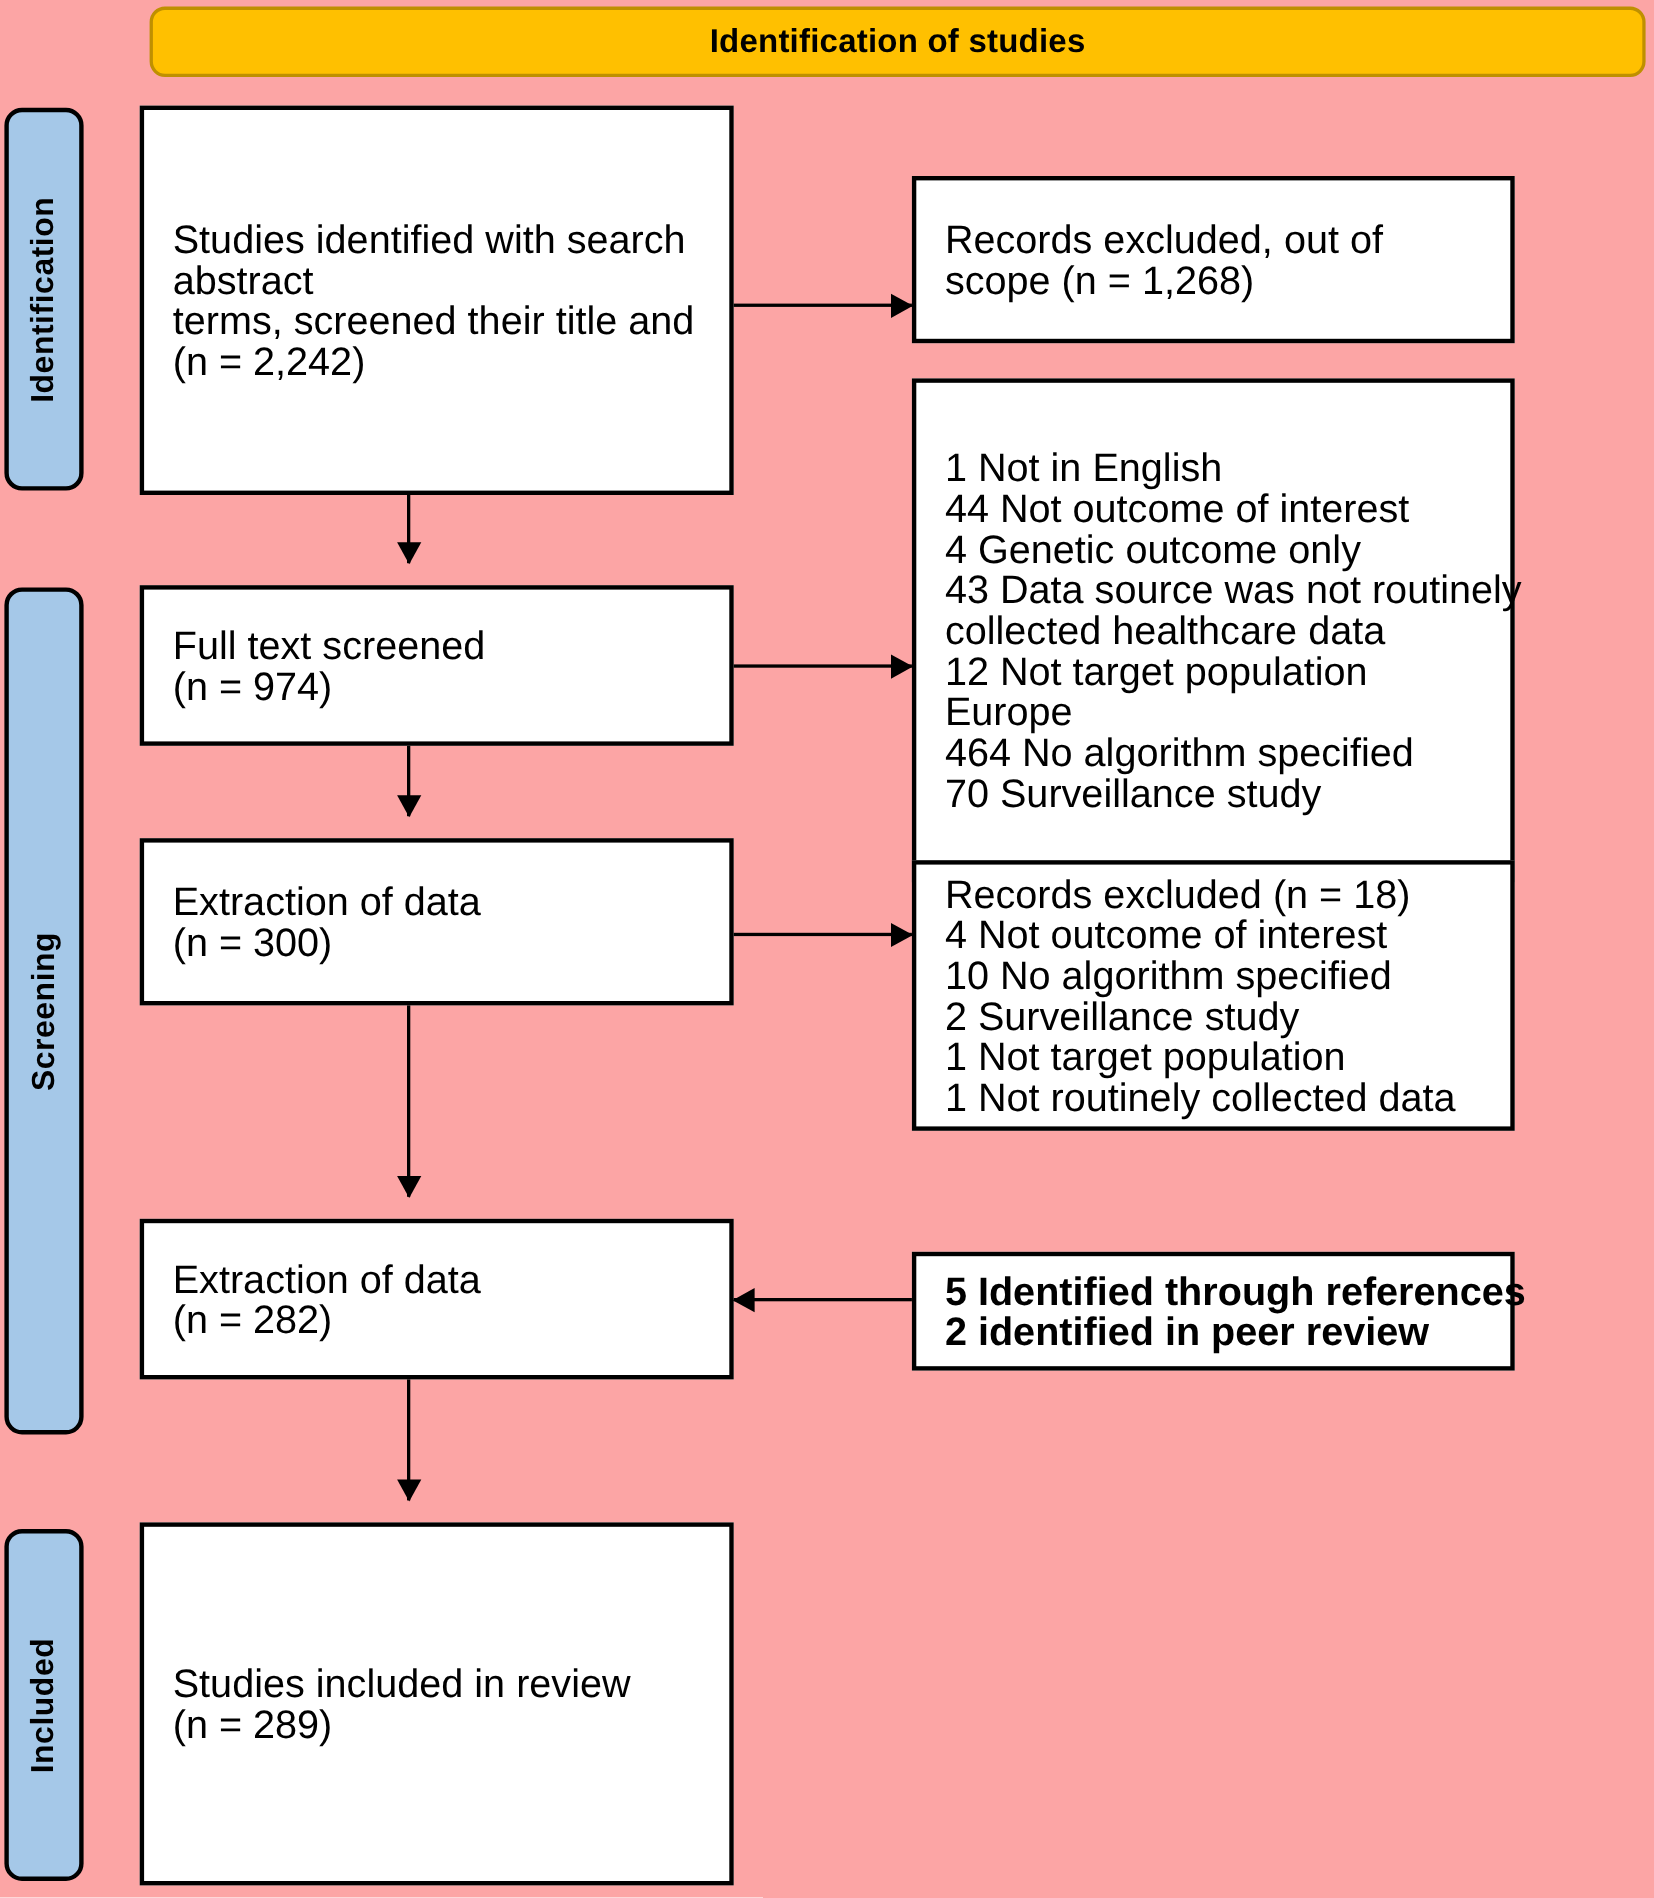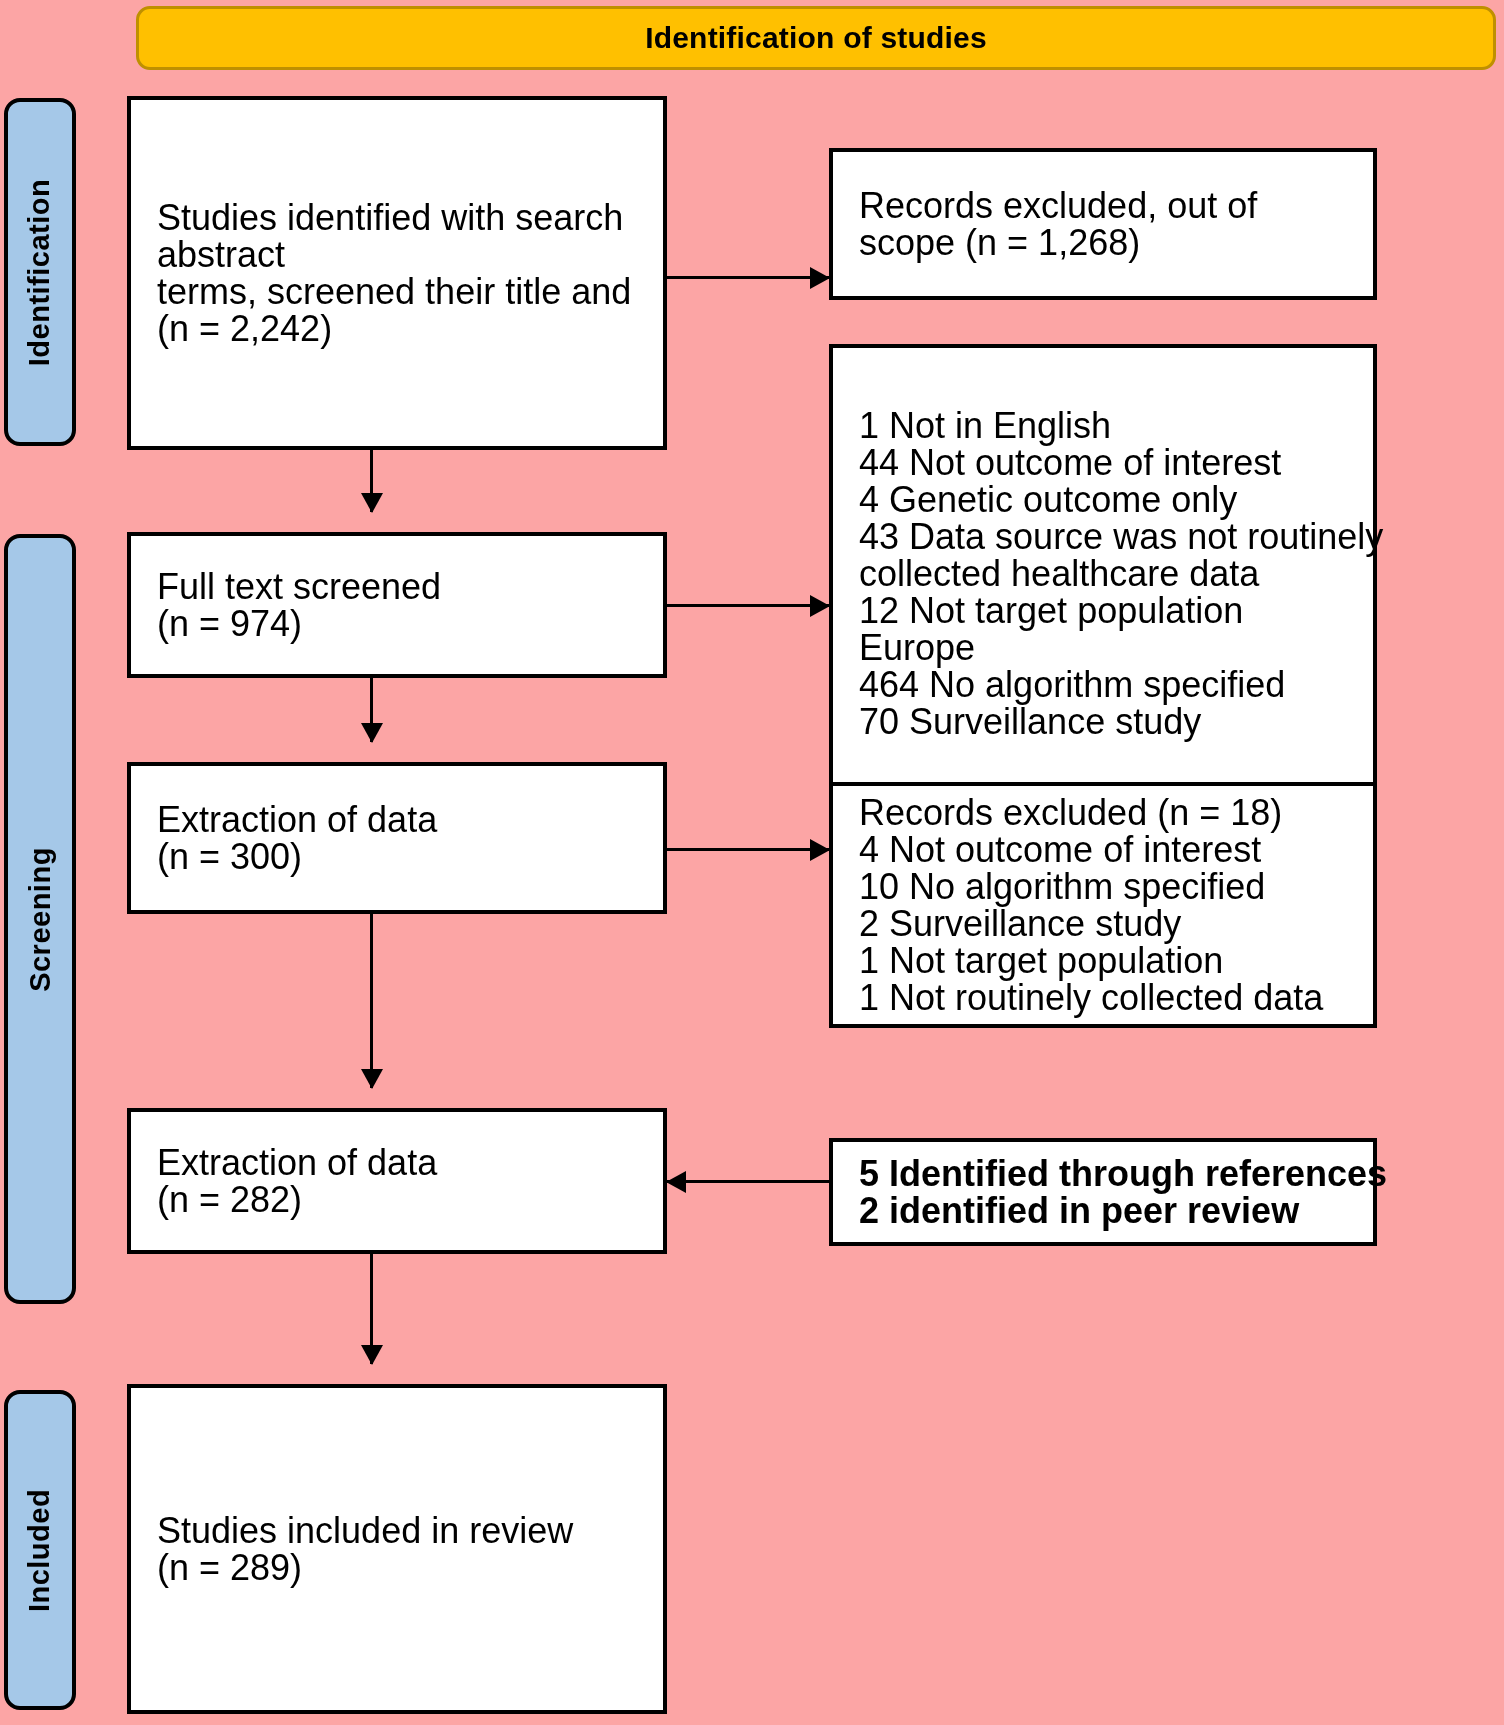--- a/index.html
+++ b/index.html
@@ -84,21 +84,21 @@
   }
 
   
   #box-identified   { left: 127px; top: 96px;   width: 540px; height: 354px; }
   #box-fulltext     { left: 127px; top: 532px;  width: 540px; height: 146px; }
   #box-extract300   { left: 127px; top: 762px;  width: 540px; height: 152px; }
   #box-extract282   { left: 127px; top: 1108px; width: 540px; height: 146px; }
   #box-included     { left: 127px; top: 1384px; width: 540px; height: 330px; }
 
   
-  #box-excl-scope   { left: 829px; top: 148px;  width: 548px; height: 152px; }
+  #box-excl-scope   { left: 829px; top: 160px;  width: 548px; height: 152px; }
   #box-excl-674     { left: 829px; top: 344px;  width: 548px; height: 458px; }
   #box-excl-18      { left: 829px; top: 782px;  width: 548px; height: 246px; }
   #box-refs         { left: 829px; top: 1138px; width: 548px; height: 108px; font-weight: bold; }
 
   
   .arrow-v {
     position: absolute;
     width: 3px;
     background: #000000;
   }

